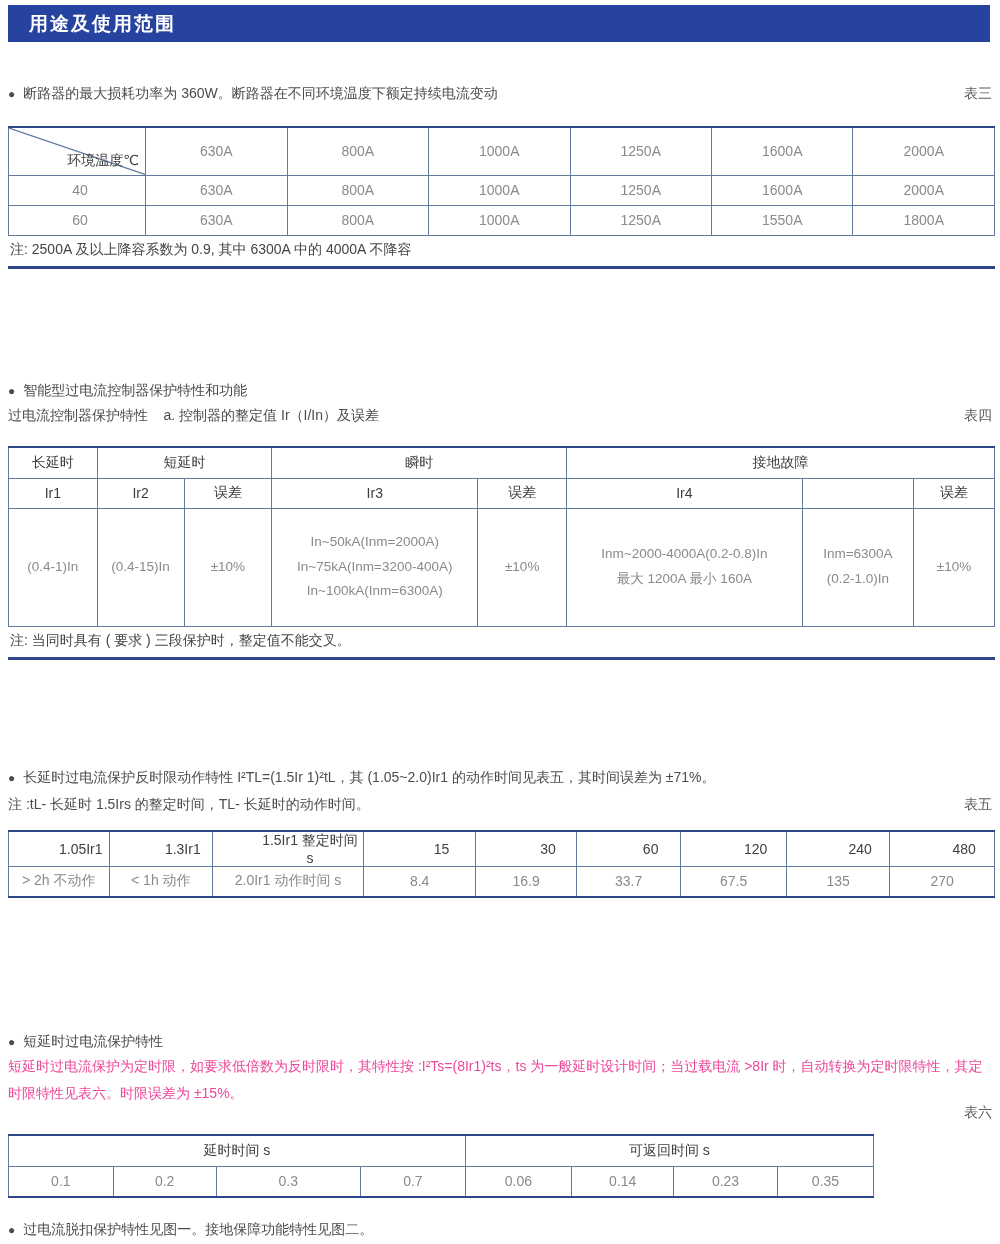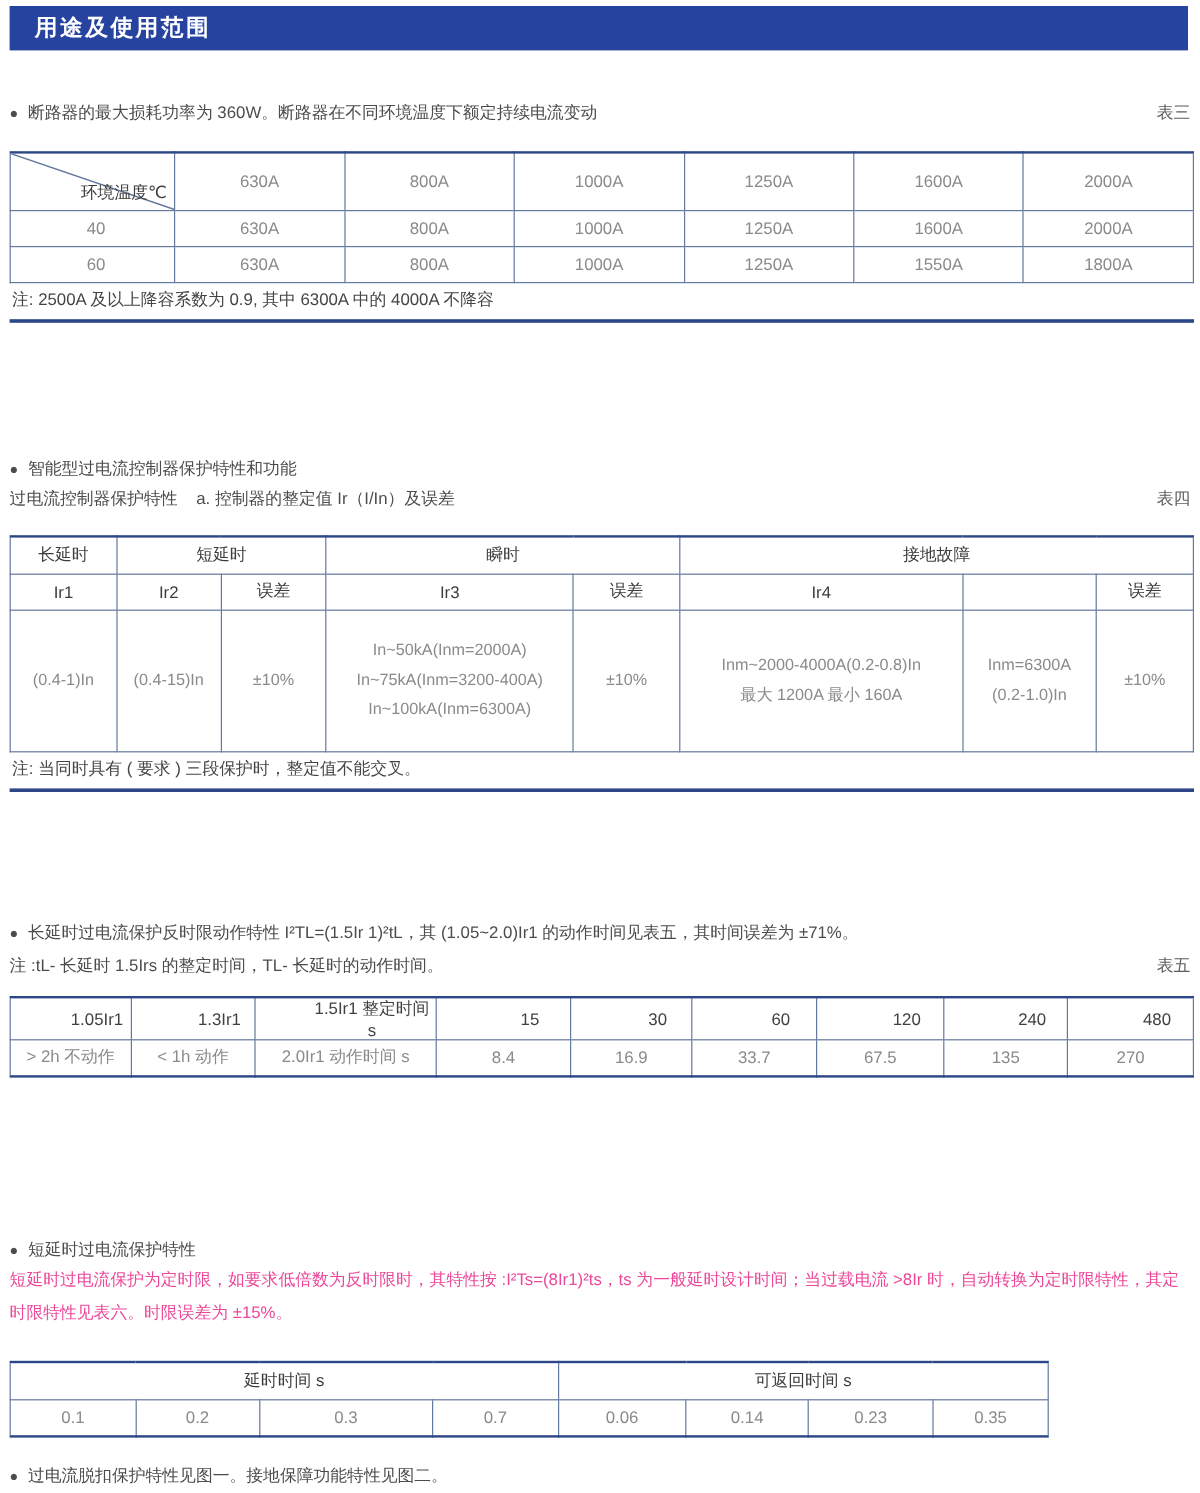--- a/index.html
+++ b/index.html
@@ -224,20 +224,21 @@
         <td>67.5</td>
         <td>135</td>
         <td>270</td>
       </tr>
     </tbody>
       </table>
   </div>
 
   <div class="abs bullet-line" style="left:8px; top:1033px;"><span class="bullet">●</span><span>短延时过电流保护特性</span></div>
   <div class="abs para" style="left:8px; top:1053px; width:987px;">短延时过电流保护为定时限，如要求低倍数为反时限时，其特性按 :I²Ts=(8Ir1)²ts，ts 为一般延时设计时间；当过载电流 &gt;8Ir 时，自动转换为定时限特性，其定时限特性见表六。时限误差为 ±15%。</div>
+  <div class="abs table-label right-label" style="left:8px; top:1104px; width:984px;">表六</div>
 
   <div class="abs" style="left:8px; top:1134px; width:866px;">
     <table id="table6" class="strong-bottom">
       <colgroup>
         <col style="width:12.1%">
           <col style="width:11.9%">
           <col style="width:16.7%">
           <col style="width:12.1%">
           <col style="width:12.3%">
           <col style="width:11.8%">

